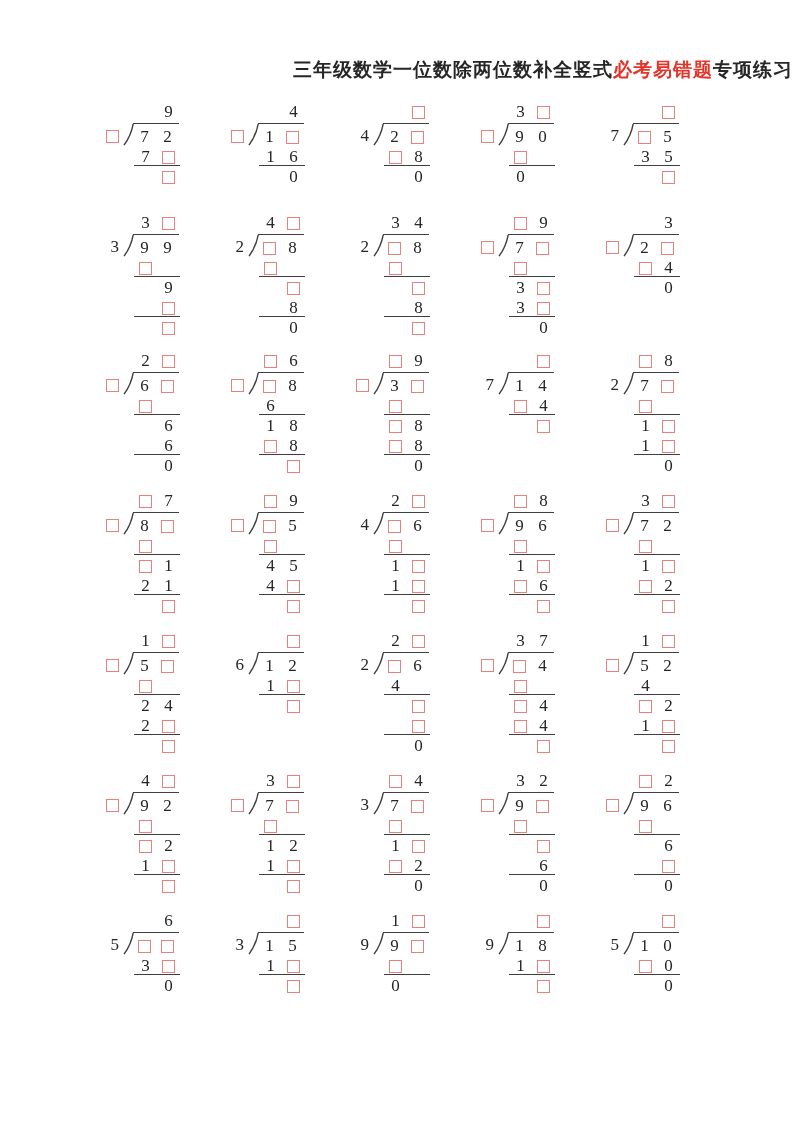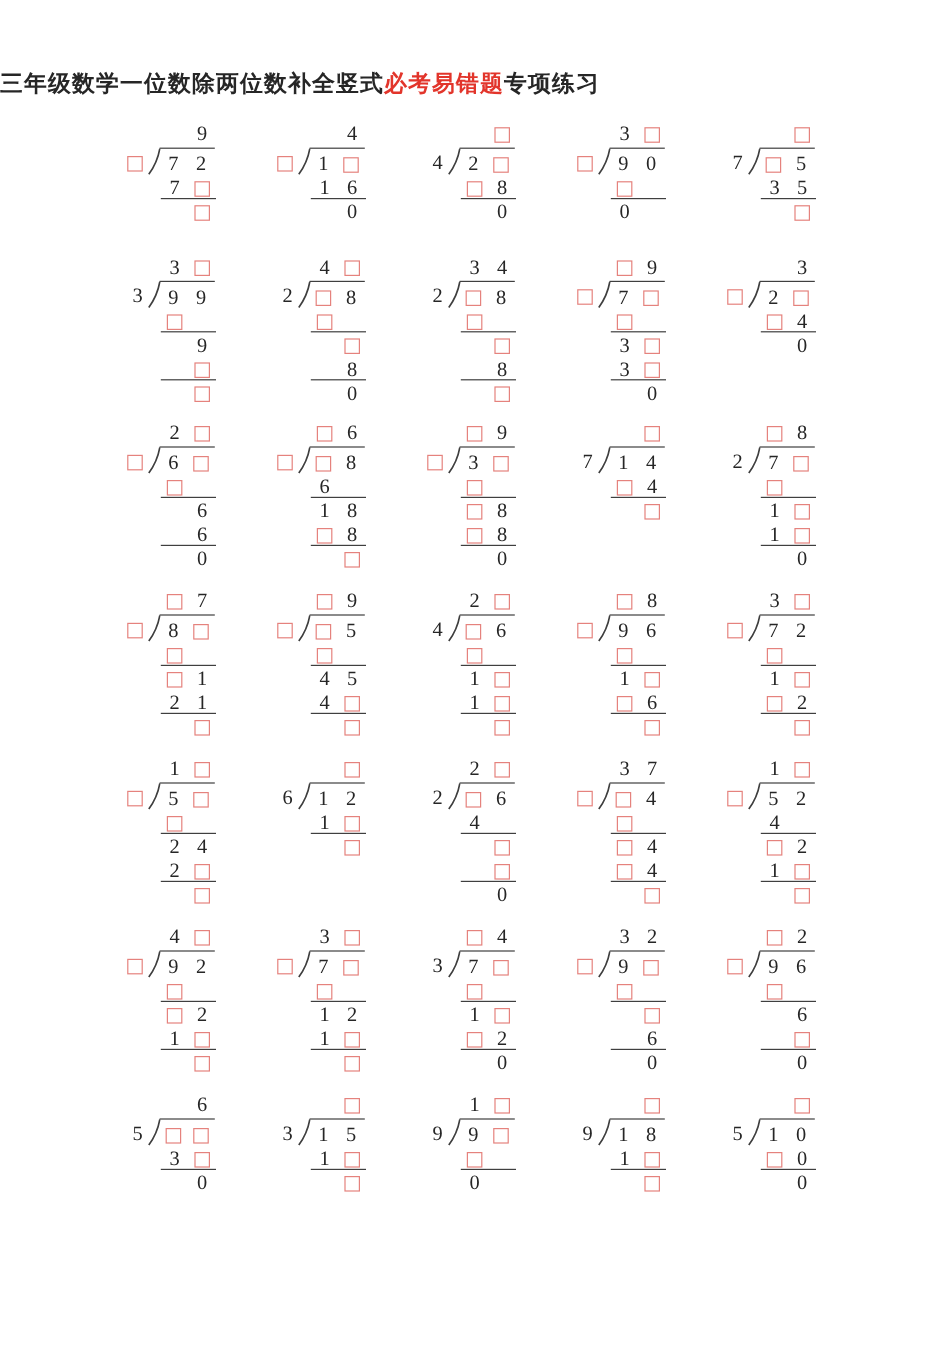--- a/index.html
+++ b/index.html
@@ -2,21 +2,21 @@
 <html><head>
 <meta charset="utf-8">
 <style>
   html,body{margin:0;padding:0;background:#ffffff;}
   .page{
     position:relative;width:793px;height:1122px;background:var(--bg,#fff);
     font-family:"Liberation Serif","DejaVu Serif",serif;color:var(--digit,#262626);
     overflow:hidden;
   }
   .title{
-    position:absolute;top:57px;left:0;width:100%;text-align:left;
+    position:absolute;top:57px;left:0;width:100%;text-align:right;
     font-size:19px;font-weight:bold;letter-spacing:1px;
     font-family:"Liberation Serif","DejaVu Serif",serif;
   }
   .title .hl{color:var(--red,#e2352b);}
   .grid{
     position:absolute;left:99px;top:100px;
     display:grid;grid-template-columns:repeat(5,125px);
     grid-template-rows:111px 138px 140px 140px 140px 140px auto;
   }
   .problem{font-size:17px;}

